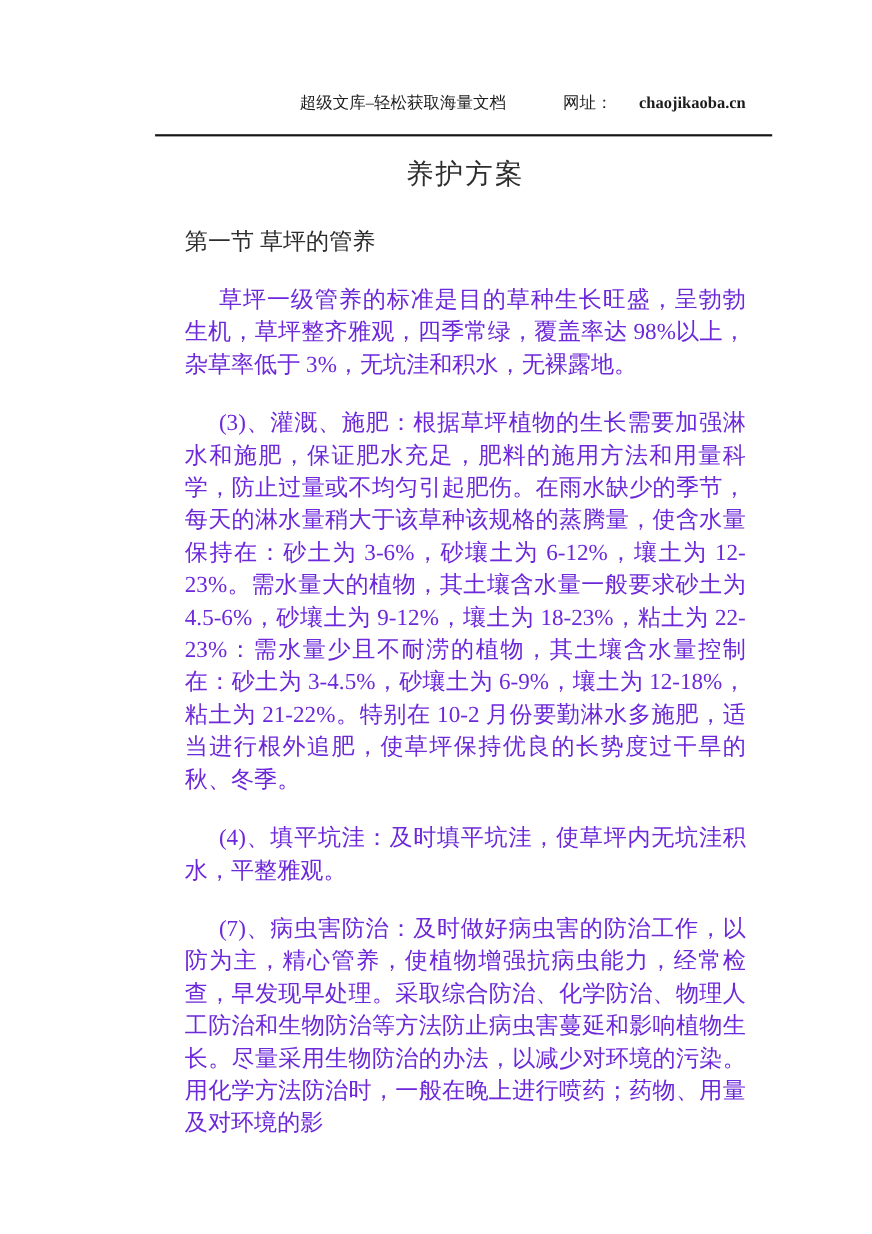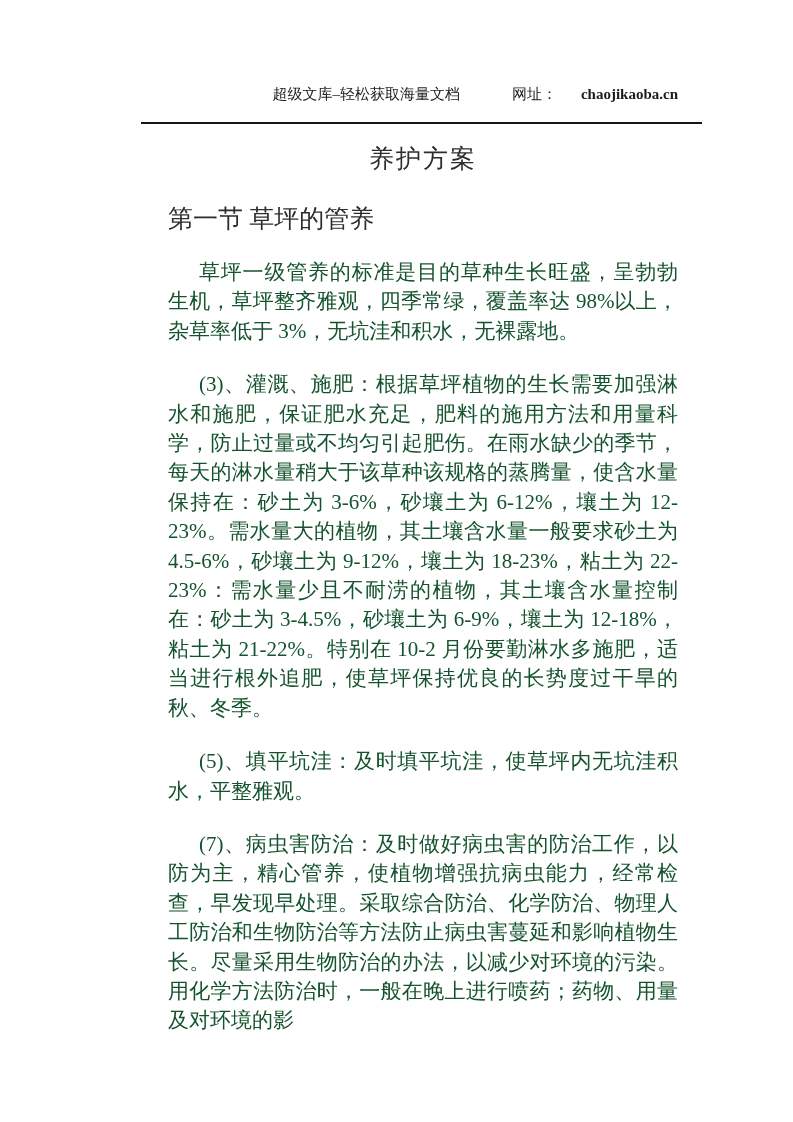--- a/index.html
+++ b/index.html
@@ -43,47 +43,47 @@
     top: 96px;
     width: 558px;
   }
   .doc-title {
     text-align: center;
     font-size: 25px;
     line-height: 30px;
     letter-spacing: 2px;
   }
   .section-heading {
-    font-size: 25px;
+    font-size: 21px;
     line-height: 30px;
     margin-top: 6px;
   }
   .para {
     font-size: 21px;
     line-height: 29.4px;
     text-align: justify;
     text-indent: 31px;
-    color: #14532d;
+    color: #6d28d9;
   }
 </style>
 </head>
 <body>
 
 <div class="page">
 
   <div class="page-header">
     <span>超级文库–轻松获取海量文档</span><span class="url-label">网址：</span><span class="url">chaojikaoba.cn</span>
   </div>
 
   <div class="header-rule"></div>
 
   <div class="content">
     <div class="doc-title">养护方案</div>
 
     <div class="section-heading">第一节 草坪的管养</div>
 
     <div class="para">草坪一级管养的标准是目的草种生长旺盛，呈勃勃生机，草坪整齐雅观，四季常绿，覆盖率达 98%以上，杂草率低于 3%，无坑洼和积水，无裸露地。</div>
     <div class="para">(3)、灌溉、施肥：根据草坪植物的生长需要加强淋水和施肥，保证肥水充足，肥料的施用方法和用量科学，防止过量或不均匀引起肥伤。在雨水缺少的季节，每天的淋水量稍大于该草种该规格的蒸腾量，使含水量保持在：砂土为 3-6%，砂壤土为 6-12%，壤土为 12-23%。需水量大的植物，其土壤含水量一般要求砂土为 4.5-6%，砂壤土为 9-12%，壤土为 18-23%，粘土为 22-23%：需水量少且不耐涝的植物，其土壤含水量控制在：砂土为 3-4.5%，砂壤土为 6-9%，壤土为 12-18%，粘土为 21-22%。特别在 10-2 月份要勤淋水多施肥，适当进行根外追肥，使草坪保持优良的长势度过干旱的秋、冬季。</div>
-    <div class="para">(5)、填平坑洼：及时填平坑洼，使草坪内无坑洼积水，平整雅观。</div>
+    <div class="para">(4)、填平坑洼：及时填平坑洼，使草坪内无坑洼积水，平整雅观。</div>
     <div class="para">(7)、病虫害防治：及时做好病虫害的防治工作，以防为主，精心管养，使植物增强抗病虫能力，经常检查，早发现早处理。采取综合防治、化学防治、物理人工防治和生物防治等方法防止病虫害蔓延和影响植物生长。尽量采用生物防治的办法，以减少对环境的污染。用化学方法防治时，一般在晚上进行喷药；药物、用量及对环境的影</div>
   </div>
 
 </div>
 
 </body></html>

